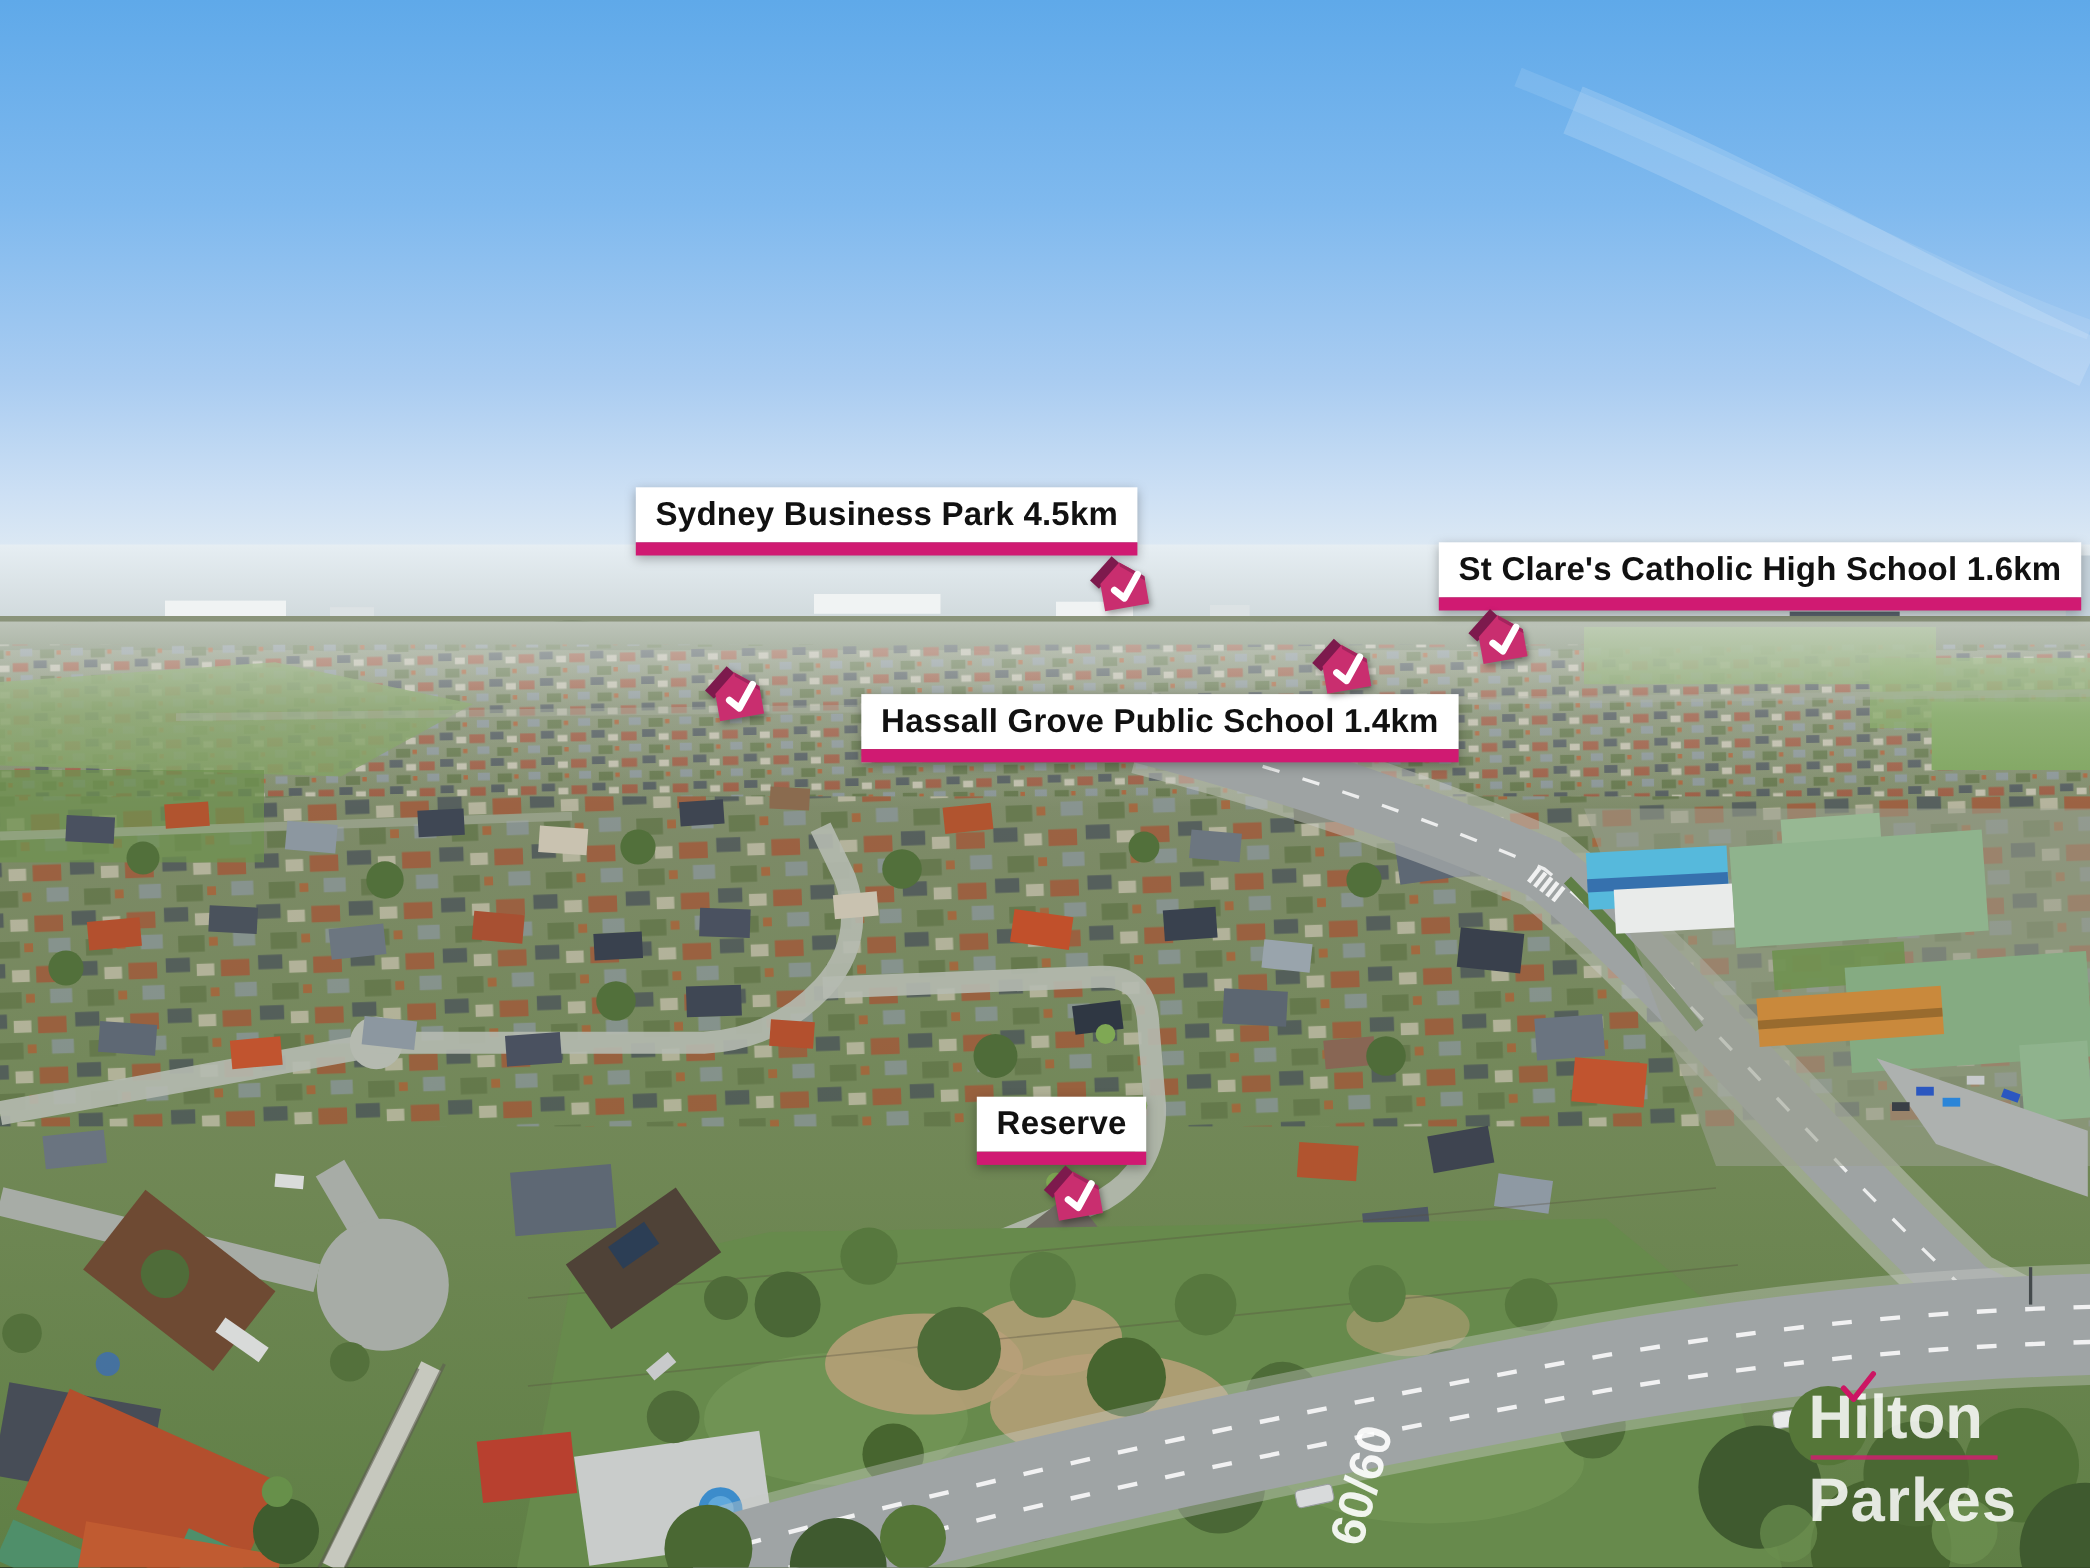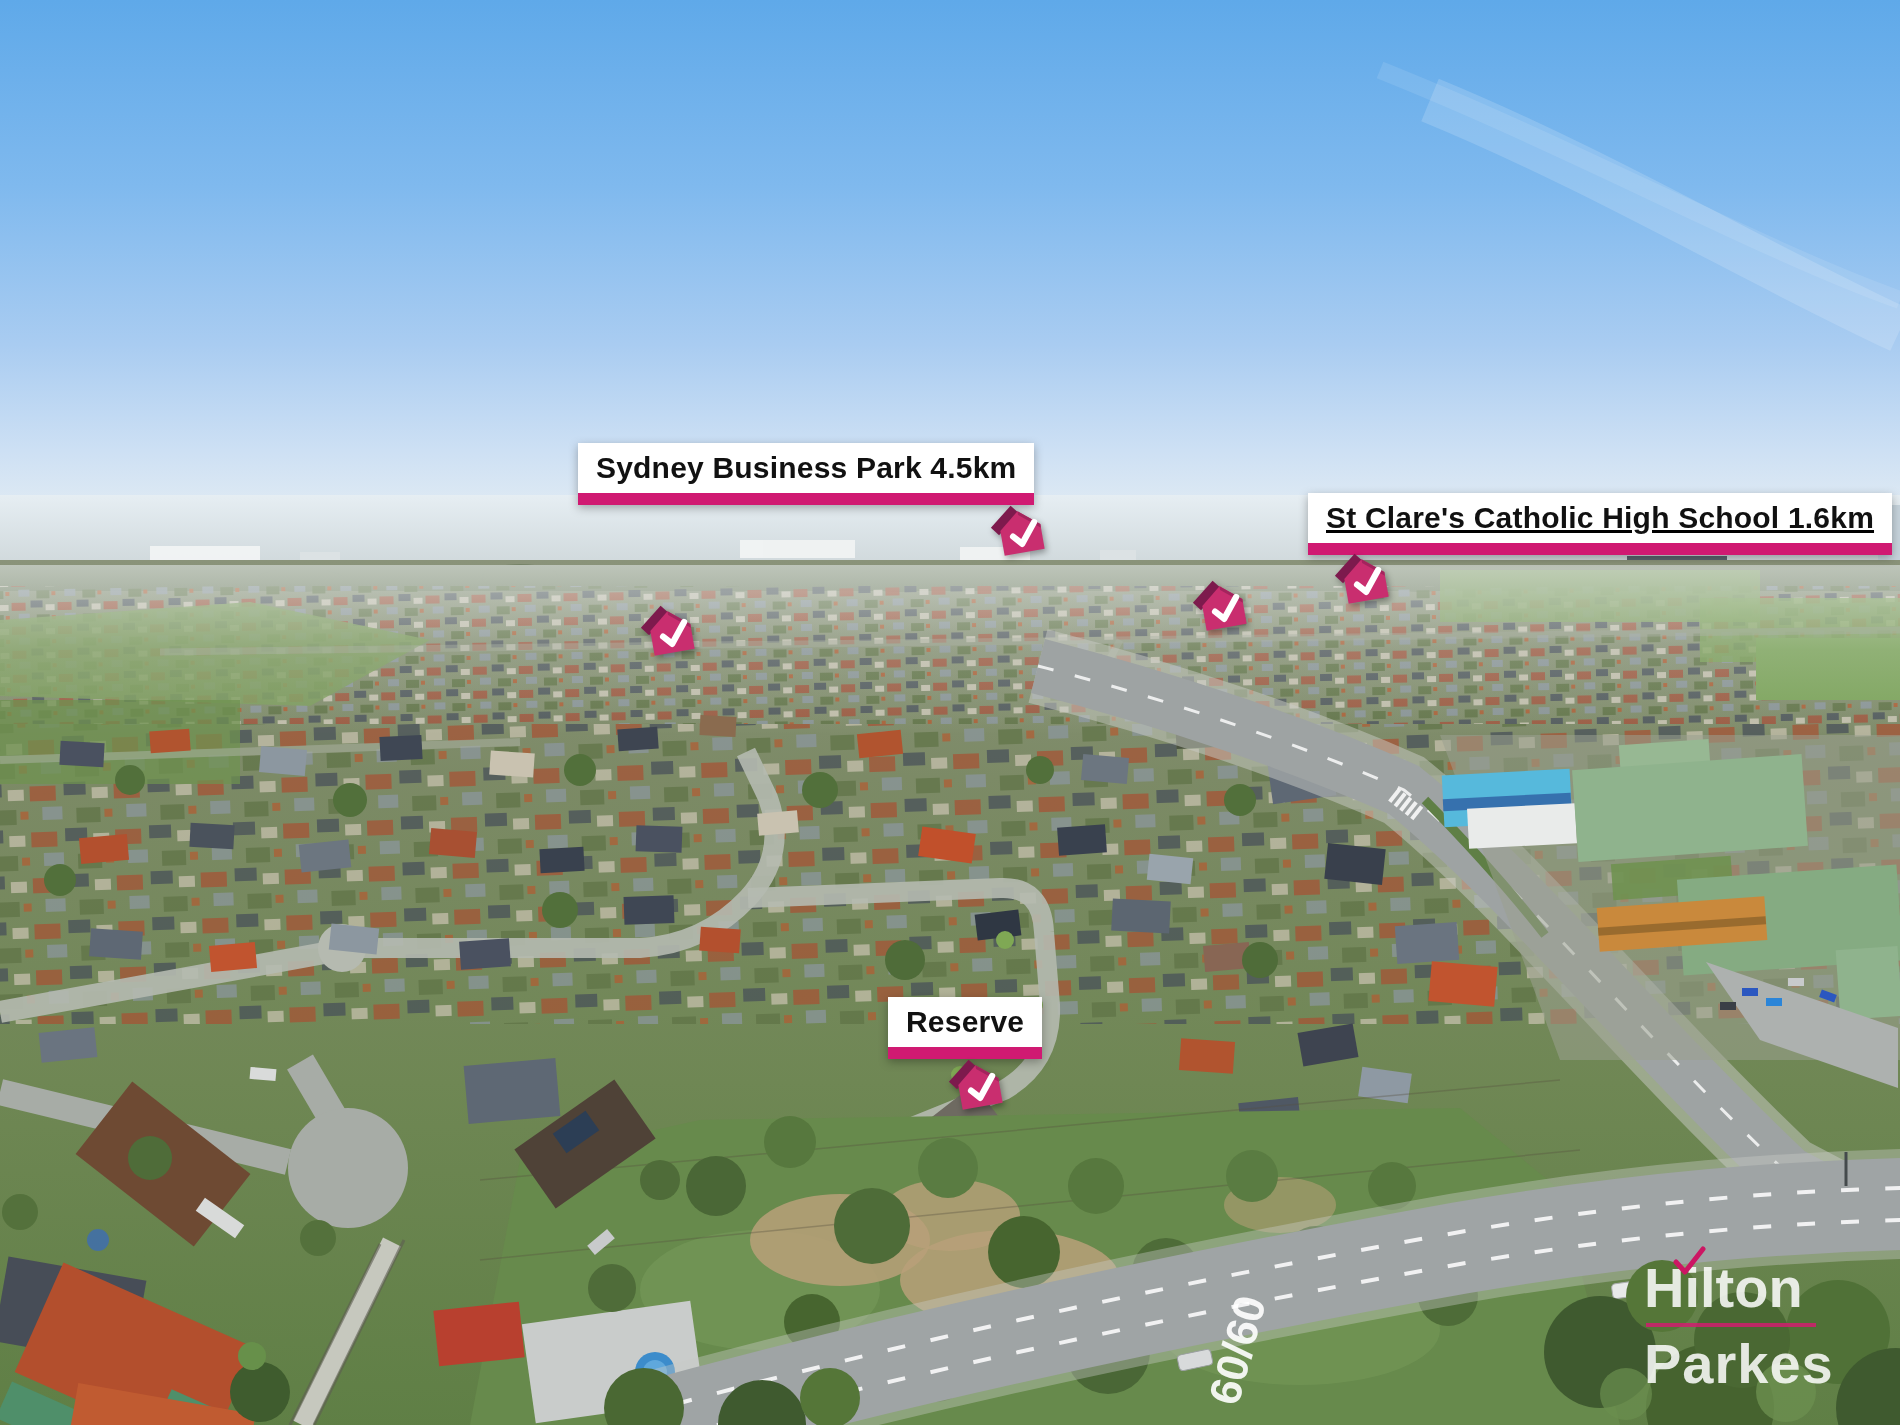--- a/index.html
+++ b/index.html
@@ -22,21 +22,21 @@
     filter:drop-shadow(0 3px 5px rgba(0,0,0,.30));
   }
   .map-label .txt{
     display:block;background:var(--label-bg);color:var(--label-text);
     font-weight:700;font-size:30px;line-height:50px;padding:0 18px;
     letter-spacing:.2px;text-align:left;
   }
   .map-label .bar{display:block;height:12px;background:var(--accent);}
   .lbl-sydney  {left:578px; top:443px;}
   .lbl-hanna   {left:338px; top:543px;}
-  .lbl-stclares{left:1308px;top:493px;text-decoration:underline;}
+  .lbl-stclares{left:1308px;top:493px;}
   .lbl-hassall {left:783px; top:631px;}
   .lbl-property{left:888px; top:997px;}
   
   .marker{
     position:absolute;width:58px;height:58px;
     filter:drop-shadow(2px 3px 3px rgba(0,0,0,.35));
   }
   .mk-sydney  {left:988px; top:502px;}
   .mk-hanna   {left:638px; top:602px;}
   .mk-stclares{left:1332px;top:550px;}
@@ -352,20 +352,24 @@
   </svg>
 
   <div class="map-label lbl-sydney">
     <span class="txt">Sydney Business Park 4.5km</span>
     <span class="bar"></span>
   </div>
   <div class="map-label lbl-stclares">
     <span class="txt">St Clare's Catholic High School 1.6km</span>
     <span class="bar"></span>
   </div>
+  <div class="map-label lbl-hassall">
+    <span class="txt">Hassall Grove Public School 1.4km</span>
+    <span class="bar"></span>
+  </div>
   <div class="map-label lbl-property">
     <span class="txt">Reserve</span>
     <span class="bar"></span>
   </div>
 
   <svg class="marker mk-sydney" viewBox="0 0 60 60">
       <use href="#house-pin"></use>
     </svg>
   <svg class="marker mk-hanna" viewBox="0 0 60 60">
       <use href="#house-pin"></use>

